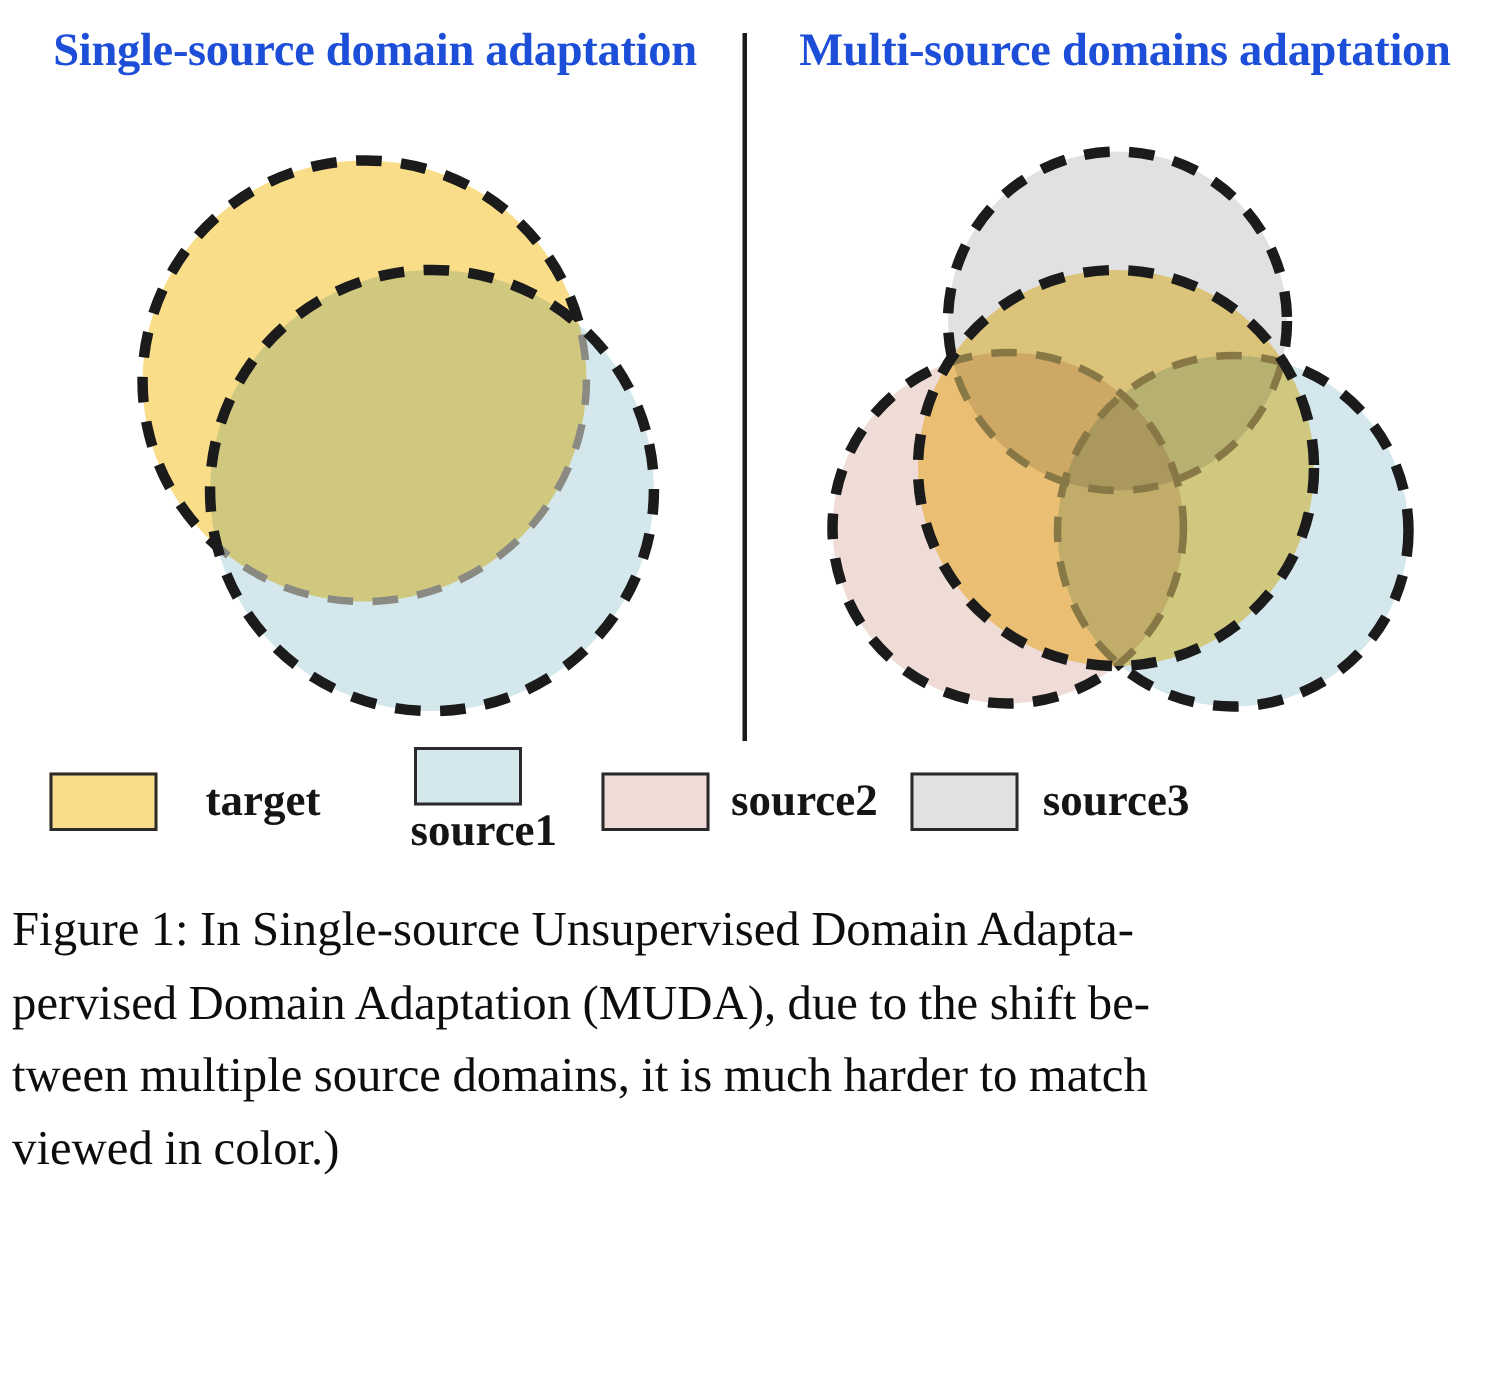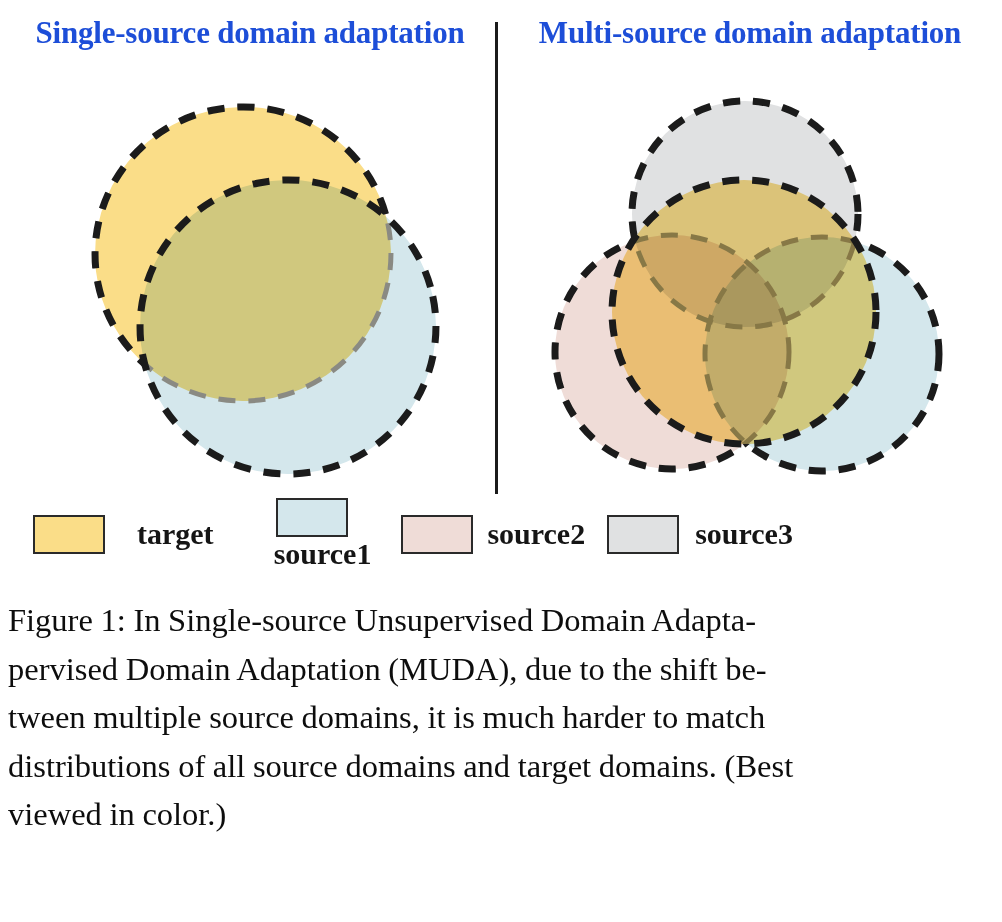--- a/index.html
+++ b/index.html
@@ -108,21 +108,21 @@
   }
   #caption .cap-line { display: block; white-space: nowrap; }
 </style>
 </head>
 <body>
 
 <div id="figure-root">
 
   <div class="panel-title" id="title-left">Single-source domain adaptation</div>
 
-  <div class="panel-title" id="title-right">Multi-source domain adaptation</div>
+  <div class="panel-title" id="title-right">Multi-source domains adaptation</div>
 
   <div id="panel-divider"></div>
 
   <svg id="venn-left" class="venn-svg" viewBox="0 0 502 500">
 
     <ellipse cx="243" cy="162" rx="148" ry="147" transform="rotate(-12 243 162)" fill="#FADD88"></ellipse>
 
     <g style="mix-blend-mode:multiply">
       <ellipse cx="288" cy="235" rx="148" ry="147" transform="rotate(-12 288 235)" fill="#D4E7EC"></ellipse>
     </g>
@@ -196,17 +196,16 @@
     <div class="legend-entry" id="legend-entry-source3">
       <span class="legend-swatch" style="background:#E0E1E2"></span>
       <span class="legend-label">source3</span>
     </div>
   </div>
 
   <div id="caption">
     <span class="cap-line">Figure 1: In Single-source Unsupervised Domain Adapta-</span>
     <span class="cap-line">pervised Domain Adaptation (MUDA), due to the shift be-</span>
     <span class="cap-line">tween multiple source domains, it is much harder to match</span>
-    <span class="cap-line">distributions of all source domains and target domains. (Best</span>
     <span class="cap-line">viewed in color.)</span>
   </div>
 
 </div>
 
 </body></html>

